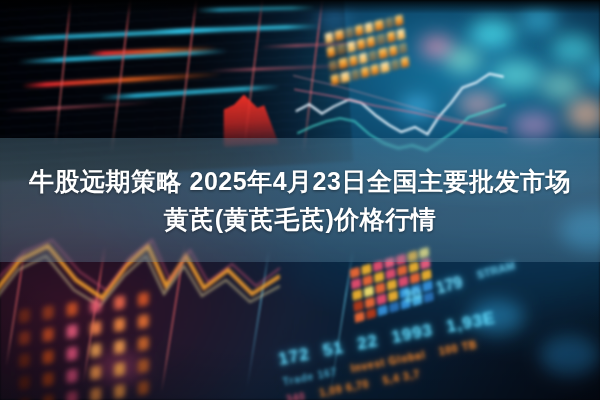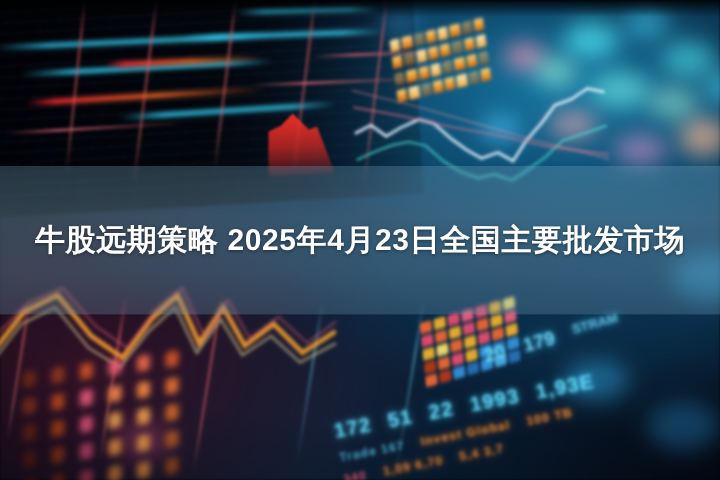--- a/index.html
+++ b/index.html
@@ -455,15 +455,16 @@
         <span class="sm">STRAM</span>
       </div>
     </div>
   </div>
 
   <div id="vignette"></div>
   <div id="top-dark"></div>
 
   <div id="title-band">
     <div class="tline">牛股远期策略 2025年4月23日全国主要批发市场</div>
+    <div class="tline">黄芪(黄芪毛芪)价格行情</div>
   </div>
 
 </div>
 
 </body></html>

